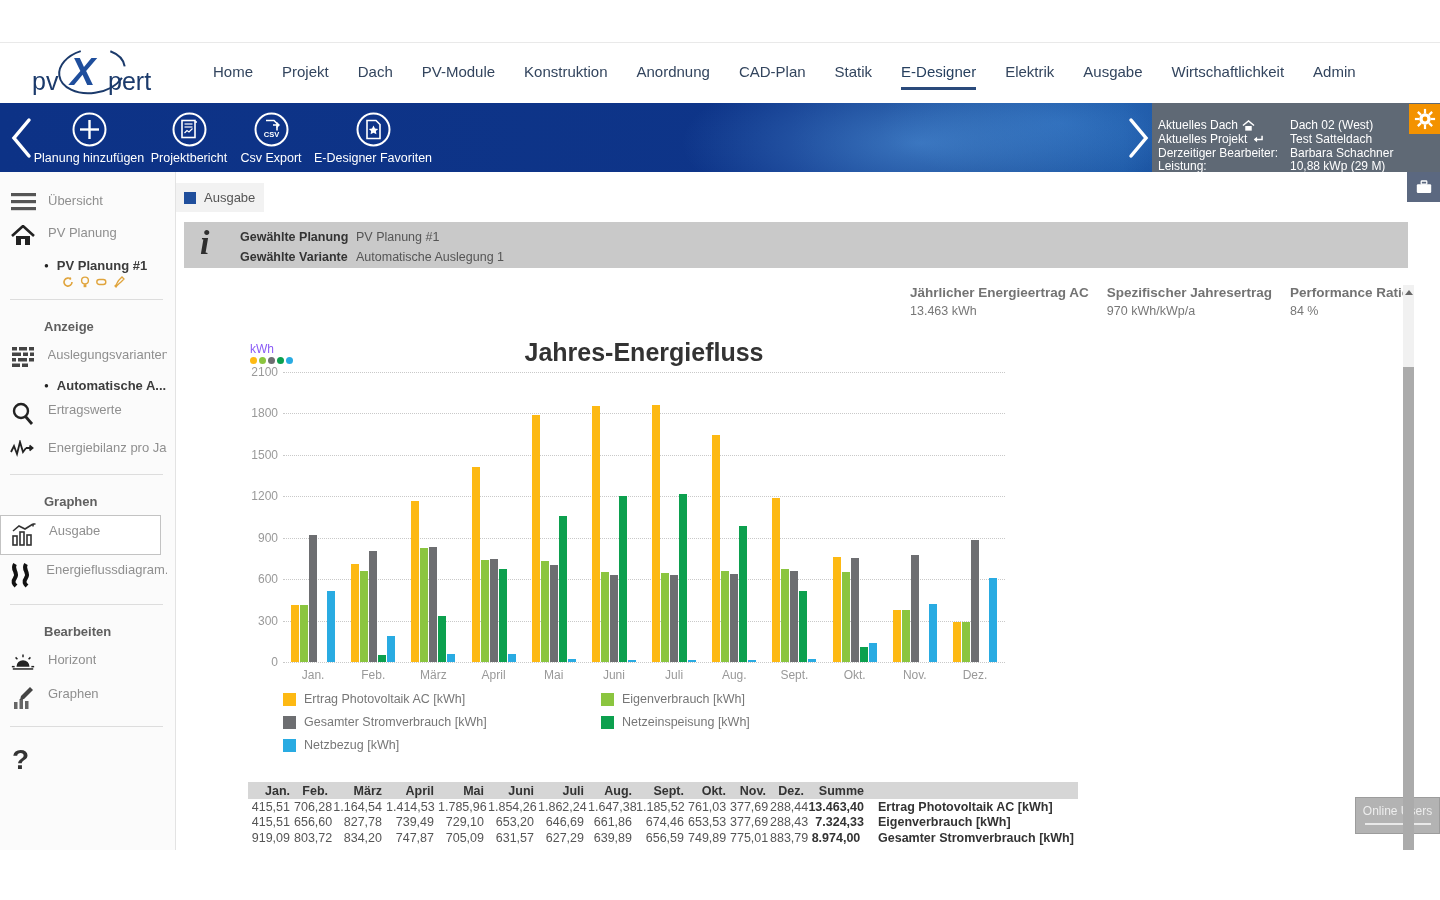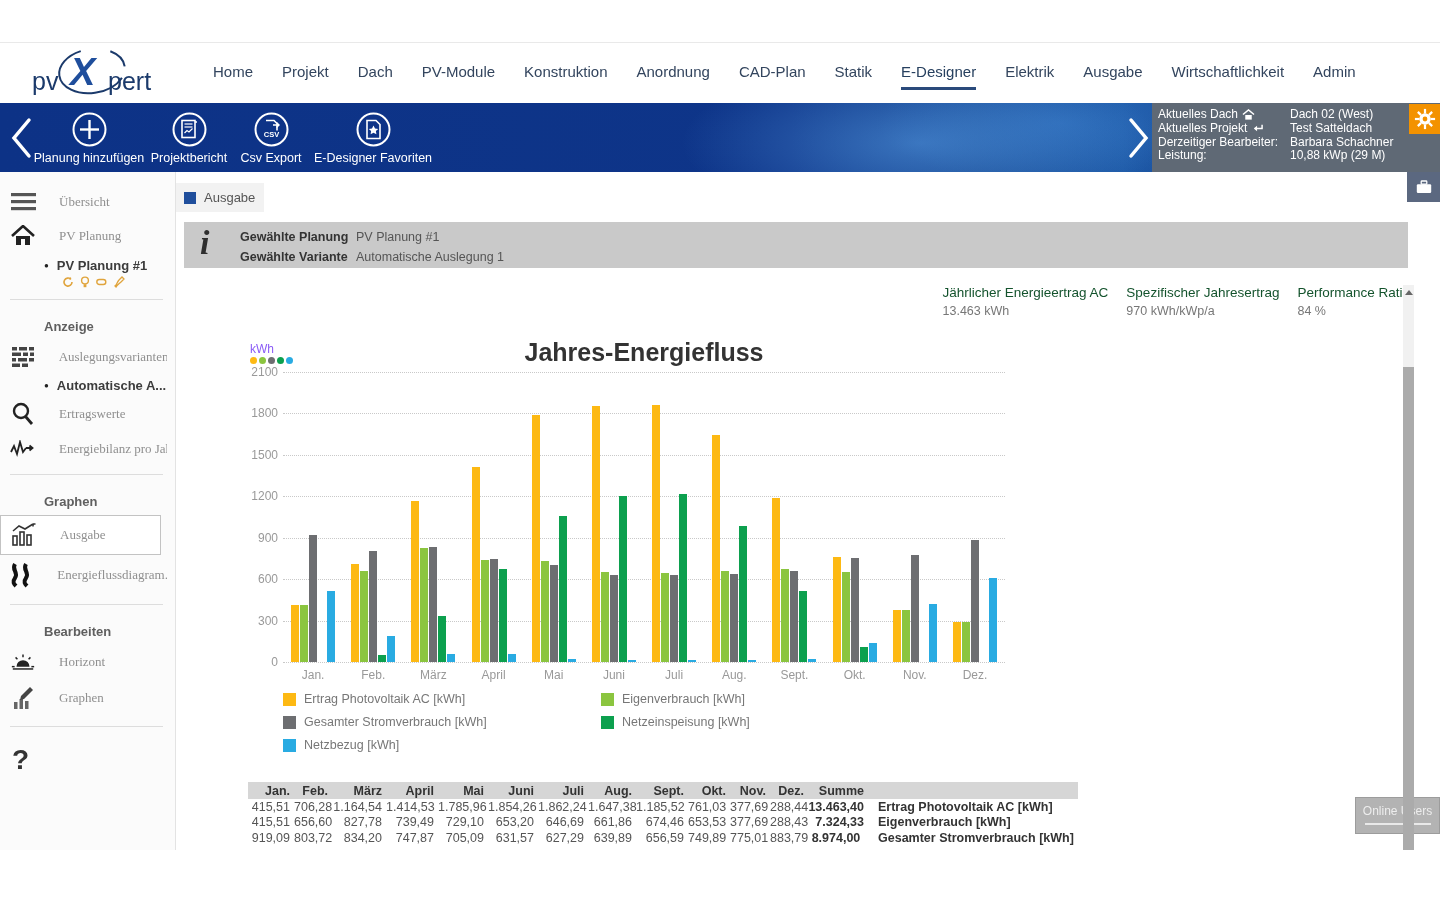--- a/index.html
+++ b/index.html
@@ -25,29 +25,29 @@
       radial-gradient(ellipse 260px 90px at 1060px 20px, rgba(60,130,210,.45), rgba(60,130,210,0) 70%),
       linear-gradient(90deg,#0d3286 0%, #0e3589 55%, #14448f 68%, #1c57a4 78%, #123d8e 92%, #0f368a 100%);
   }
   .tb-chev { position:absolute; top:14px; width:26px; height:42px; cursor:pointer; }
   .tb-btn { position:absolute; top:8px; display:flex; flex-direction:column; align-items:center; gap:3px; cursor:pointer; }
   .tb-btn .cir { width:37px; height:37px; }
   .tb-btn .lbl { font-size:12.5px; color:#fff; white-space:nowrap; }
 
   .proj-panel { position:absolute; left:1152px; top:103px; width:288px; height:69px; background:#5f6975; color:#fff; font-size:12px; }
   .pp-row { display:flex; line-height:13.8px; padding:0 0 0 6px; }
-  .pp-row:first-child { padding-top:5px; }
+  .pp-row:first-child { padding-top:16px; }
   .pp-label { width:132px; display:flex; gap:4px; align-items:center; white-space:nowrap; }
   .pp-value { white-space:nowrap; }
   .gear-btn { position:absolute; left:1409px; top:104px; width:31px; height:30px; background:#f39200; display:flex; align-items:center; justify-content:center; cursor:pointer; z-index:5; }
   .case-btn { position:absolute; left:1407px; top:172px; width:33px; height:30px; background:#5b6880; display:flex; align-items:center; justify-content:center; cursor:pointer; z-index:5;}
 
   
   .sidebar { position:absolute; left:0; top:172px; width:176px; height:678px; background:#fbfbfb; border-right:1px solid #e3e3e3; padding-top:14px; }
-  .sb-item { display:flex; align-items:center; gap:23px; padding:7px 8px 7px 10px; cursor:pointer;font-family:Liberation Serif, serif; }
+  .sb-item { display:flex; align-items:flex-start; gap:12px; padding:7px 8px 7px 10px; cursor:pointer; }
   .sb-item .sb-ic { width:26px; display:flex; justify-content:center; }
   .sb-item .sb-lb { font-size:13px; color:#8f8f8f; white-space:nowrap; overflow:hidden; }
   .sb-item.selected { border:1px solid #c3c3c3; background:#fff; margin-right:14px; }
   .sb-header { font-size:13px; color:#5f5f5f; font-weight:700; padding:10px 8px 6px 44px; }
   .sb-sub { padding:4px 8px 2px 44px; cursor:pointer; }
   .sb-sub .t { font-size:13px; color:#3c3c3c; font-weight:700; white-space:nowrap; }
   .sb-sub .t .bu { color:#222; margin-right:8px; }
   .sb-badges { display:flex; gap:5px; padding:1px 0 2px 62px; }
   .sb-badges span { width:12px; height:12px; display:inline-flex; }
   .sb-div { height:1px; background:#ddd; margin:9px 12px 9px 10px; }
@@ -59,21 +59,21 @@
   .tab .tl { font-size:13px; color:#555; }
 
   .infobar { position:absolute; left:184px; top:222px; width:1224px; height:46px; background:#c9c9c9; }
   .infobar .ii { position:absolute; left:16px; top:2px; font-family:"Liberation Serif", serif; font-style:italic; font-weight:700; font-size:34px; color:#2e2e2e; }
   .info-row { position:absolute; left:56px; display:flex; }
   .info-row .il { width:116px; font-size:12.5px; font-weight:700; color:#333; }
   .info-row .iv { font-size:12.5px; color:#555; }
 
   .stats { position:absolute; right:30px; top:285px; display:flex; gap:18px; }
   .stat { display:flex; flex-direction:column; }
-  .stat .sl { font-size:13.5px; font-weight:400; color:#14532d; }
+  .stat .sl { font-size:13.5px; font-weight:700; color:#737373; }
   .stat .sv { font-size:12.5px; color:#777; margin-top:4px; }
 
   
   .chart { position:absolute; left:248px; top:330px; width:762px; height:350px; }
   .chart .kwh { position:absolute; left:2px; top:12px; font-size:12px; color:#8b5cf6; }
   .chart .dots { position:absolute; left:2px; top:27px; display:flex; gap:2px; }
   .chart .dots i { width:7px; height:7px; border-radius:50%; display:inline-block; }
   .chart .title { position:absolute; left:35px; top:8px; width:722px; text-align:center; font-size:25px; font-weight:700; color:#333; }
   .plot { position:absolute; left:35px; top:42px; width:722px; height:290px; }
   .gl { position:absolute; left:0; width:722px; border-top:1px dotted #c9c9c9; }

